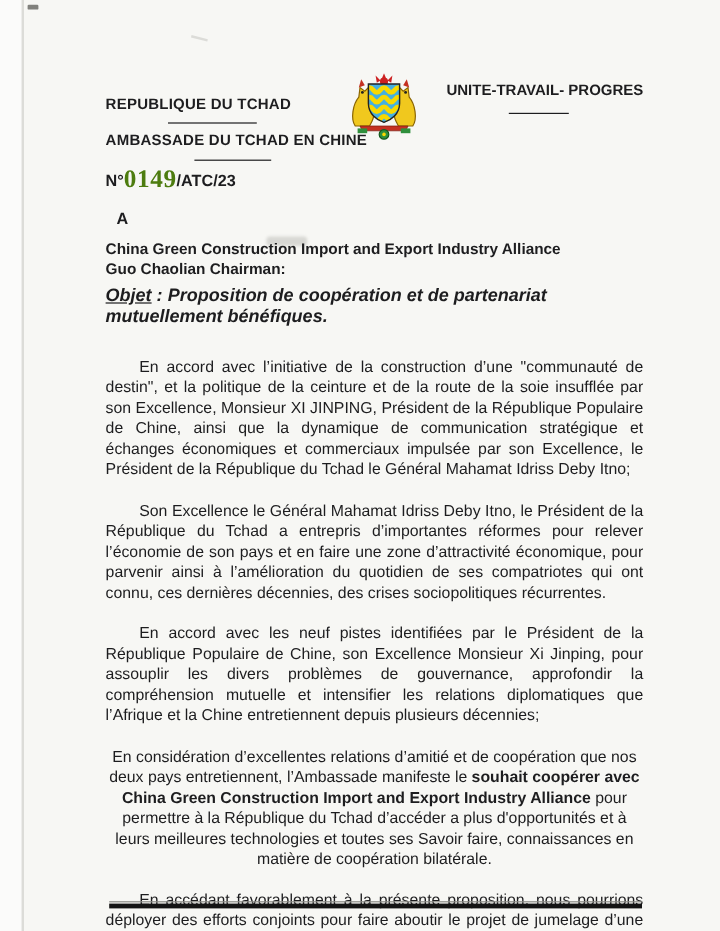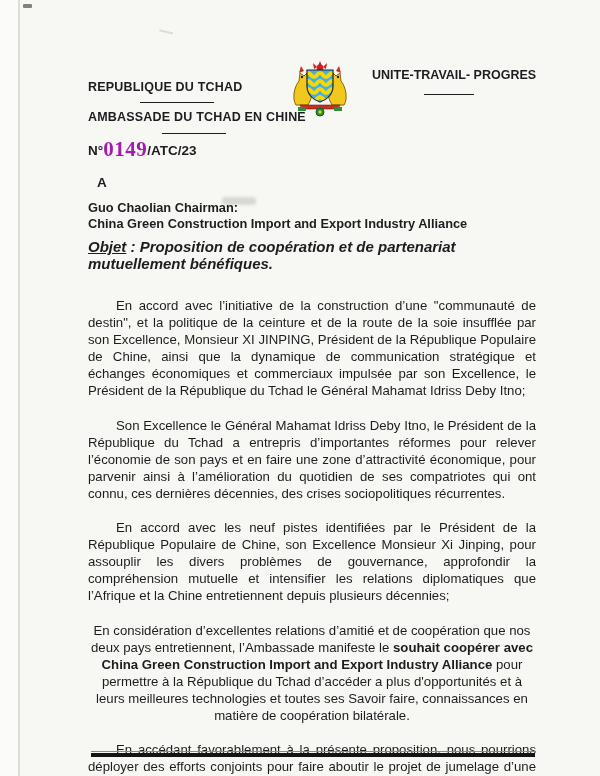--- a/index.html
+++ b/index.html
@@ -117,28 +117,28 @@
       <circle cx="34" cy="51" r="1.5" fill="#f8d800"></circle>
     </g>
   </svg>
 
   <div class="hdr-right">
     <div class="motto">UNITE-TRAVAIL- PROGRES</div>
     <hr class="rule-sm rule-3">
   </div>
 
   <div class="ref-line">
-    <span class="ref-prefix">N°</span><span class="ref-number" id="refNumber" style="color: #a21caf;">0149</span><span class="ref-suffix">/ATC/23</span>
+    <span class="ref-prefix">N°</span><span class="ref-number" id="refNumber" style="color: #4d7c0f;">0149</span><span class="ref-suffix">/ATC/23</span>
   </div>
 
 
   <div class="salutation">A</div>
   <div class="addressee">
+    <div>China Green Construction Import and Export Industry Alliance</div>
     <div>Guo Chaolian Chairman:</div>
-    <div>China Green Construction Import and Export Industry Alliance</div>
   </div>
 
   <div class="subject">
     <span class="obj-label">Objet</span><span> : </span><span>Proposition de coopération et de partenariat mutuellement bénéfiques.</span>
   </div>
 
   <div class="body-text">
     <p>En accord avec l’initiative de la construction d’une "communauté de destin", et la politique de la ceinture et de la route de la soie insufflée par son Excellence, Monsieur XI JINPING, Président de la République Populaire de Chine, ainsi que la dynamique de communication stratégique et échanges économiques et commerciaux impulsée par son Excellence, le Président de la République du Tchad le Général Mahamat Idriss Deby Itno;</p>
     <p>Son Excellence le Général Mahamat Idriss Deby Itno, le Président de la République du Tchad a entrepris d’importantes réformes pour relever l’économie de son pays et en faire une zone d’attractivité économique, pour parvenir ainsi à l’amélioration du quotidien de ses compatriotes qui ont connu, ces dernières décennies, des crises sociopolitiques récurrentes.</p>
     <p>En accord avec les neuf pistes identifiées par le Président de la République Populaire de Chine, son Excellence Monsieur Xi Jinping, pour assouplir les divers problèmes de gouvernance, approfondir la compréhension mutuelle et intensifier les relations diplomatiques que l’Afrique et la Chine entretiennent depuis plusieurs décennies;</p>

